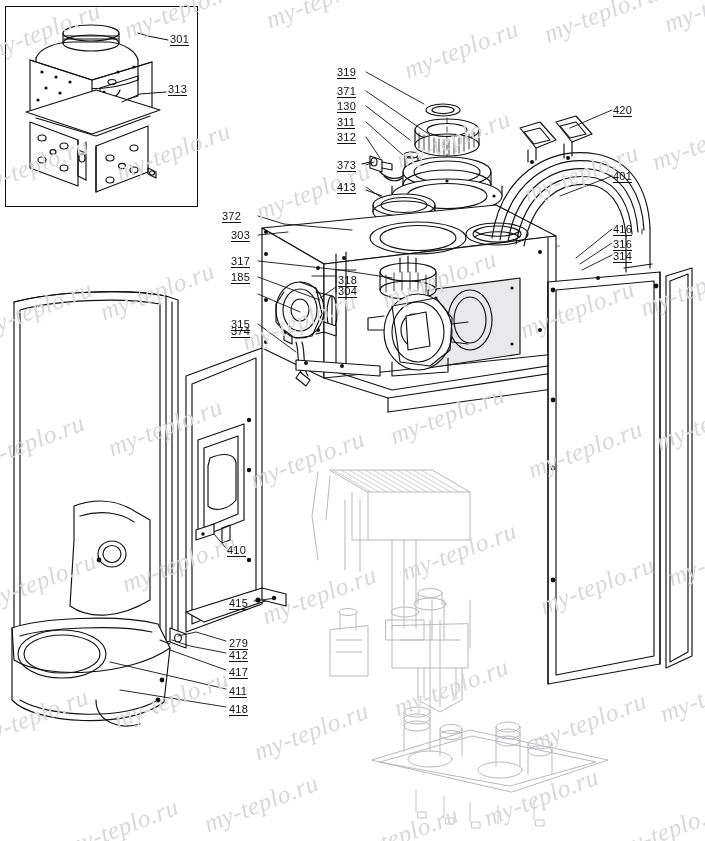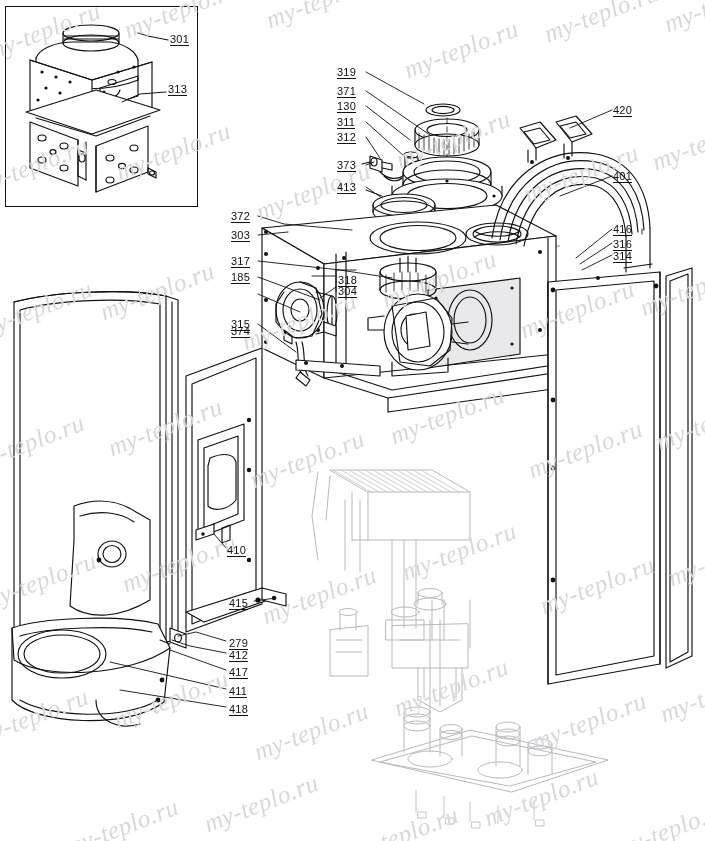--- a/index.html
+++ b/index.html
@@ -502,21 +502,21 @@
   <div class="inset"></div>
 
   <div id="labels">
       <div class="lbl" style="left: 337px; top: 67px;">319</div>
       <div class="lbl" style="left: 337px; top: 86px;">371</div>
       <div class="lbl" style="left: 337px; top: 101px;">130</div>
       <div class="lbl" style="left: 337px; top: 117px;">311</div>
       <div class="lbl" style="left: 337px; top: 132px;">312</div>
       <div class="lbl" style="left: 337px; top: 160px;">373</div>
       <div class="lbl" style="left: 337px; top: 182px;">413</div>
-      <div class="lbl" style="left: 231px; top: 211px;">372</div>
+      <div class="lbl" style="left: 222px; top: 211px;">372</div>
       <div class="lbl" style="left: 231px; top: 230px;">303</div>
       <div class="lbl" style="left: 231px; top: 256px;">317</div>
       <div class="lbl" style="left: 231px; top: 272px;">185</div>
       <div class="lbl" style="left: 231px; top: 289px; margin-top: 37px;">374</div>
       <div class="lbl" style="left: 231px; top: 319px;">315</div>
       <div class="lbl" style="left: 338px; top: 275px;">318</div>
       <div class="lbl" style="left: 338px; top: 286px;">304</div>
       <div class="lbl" style="left: 613px; top: 105px;">420</div>
       <div class="lbl" style="left: 613px; top: 171px;">401</div>
       <div class="lbl" style="left: 613px; top: 224px;">416</div>

